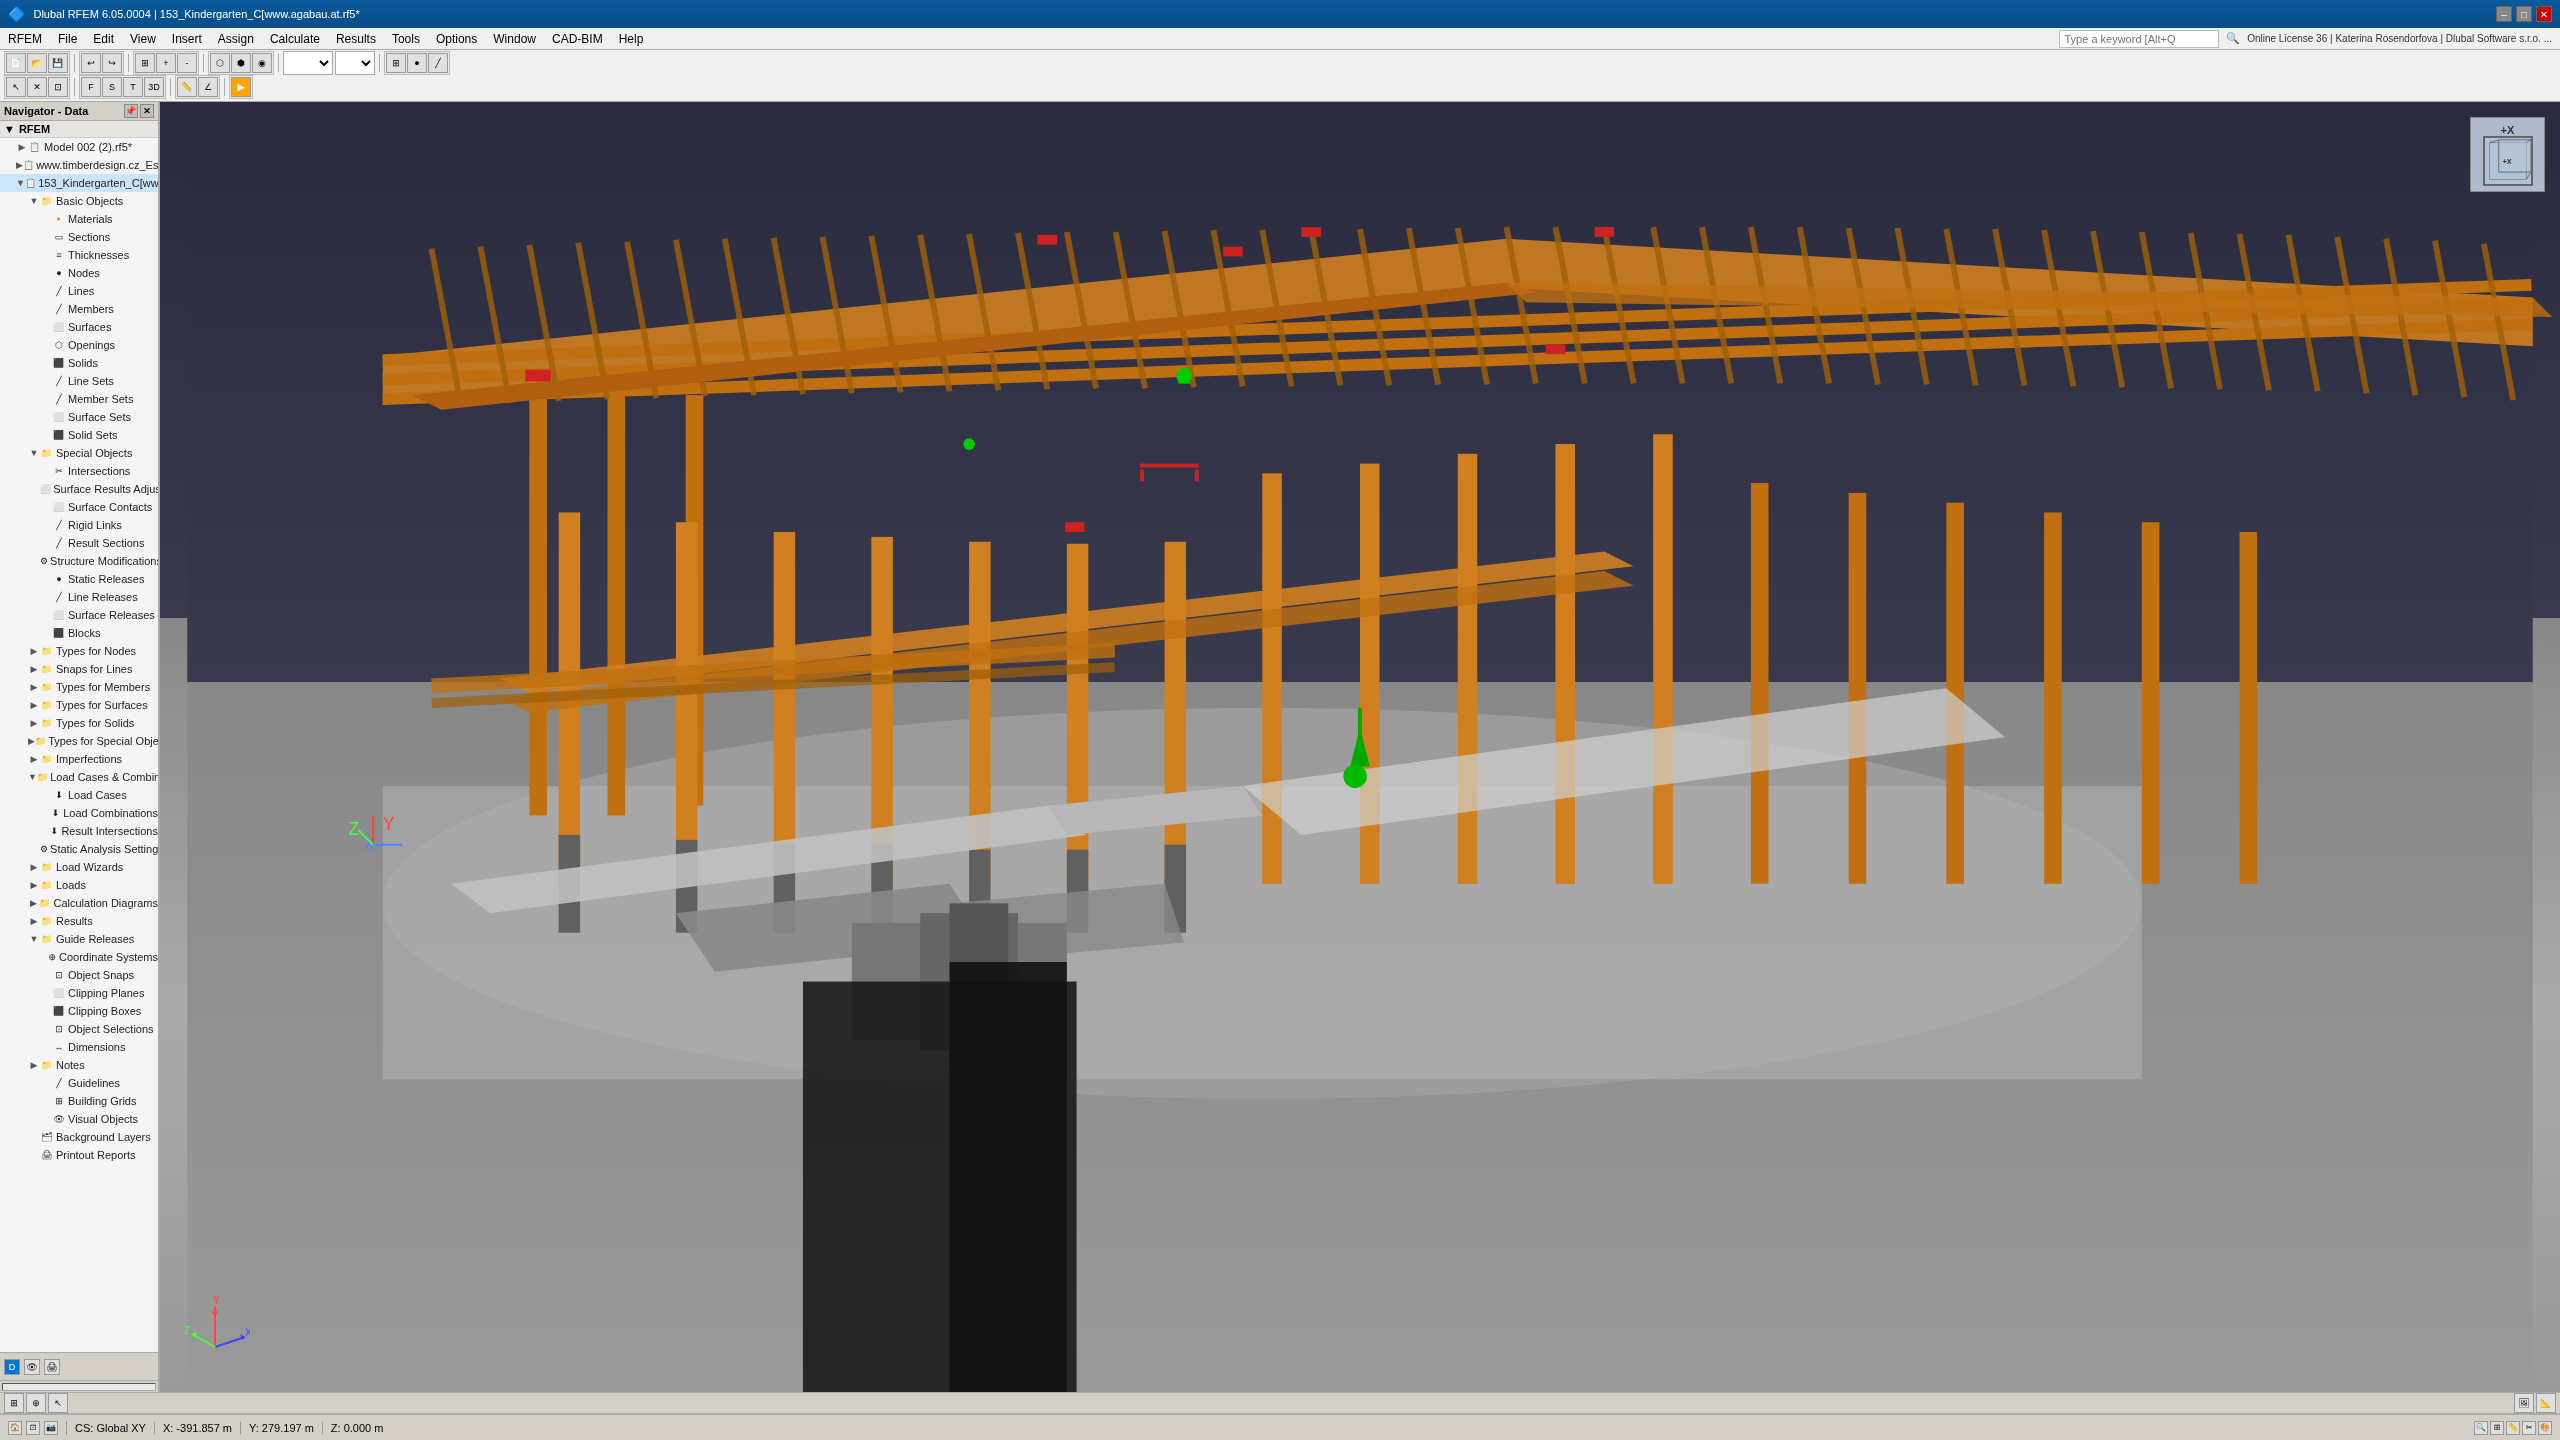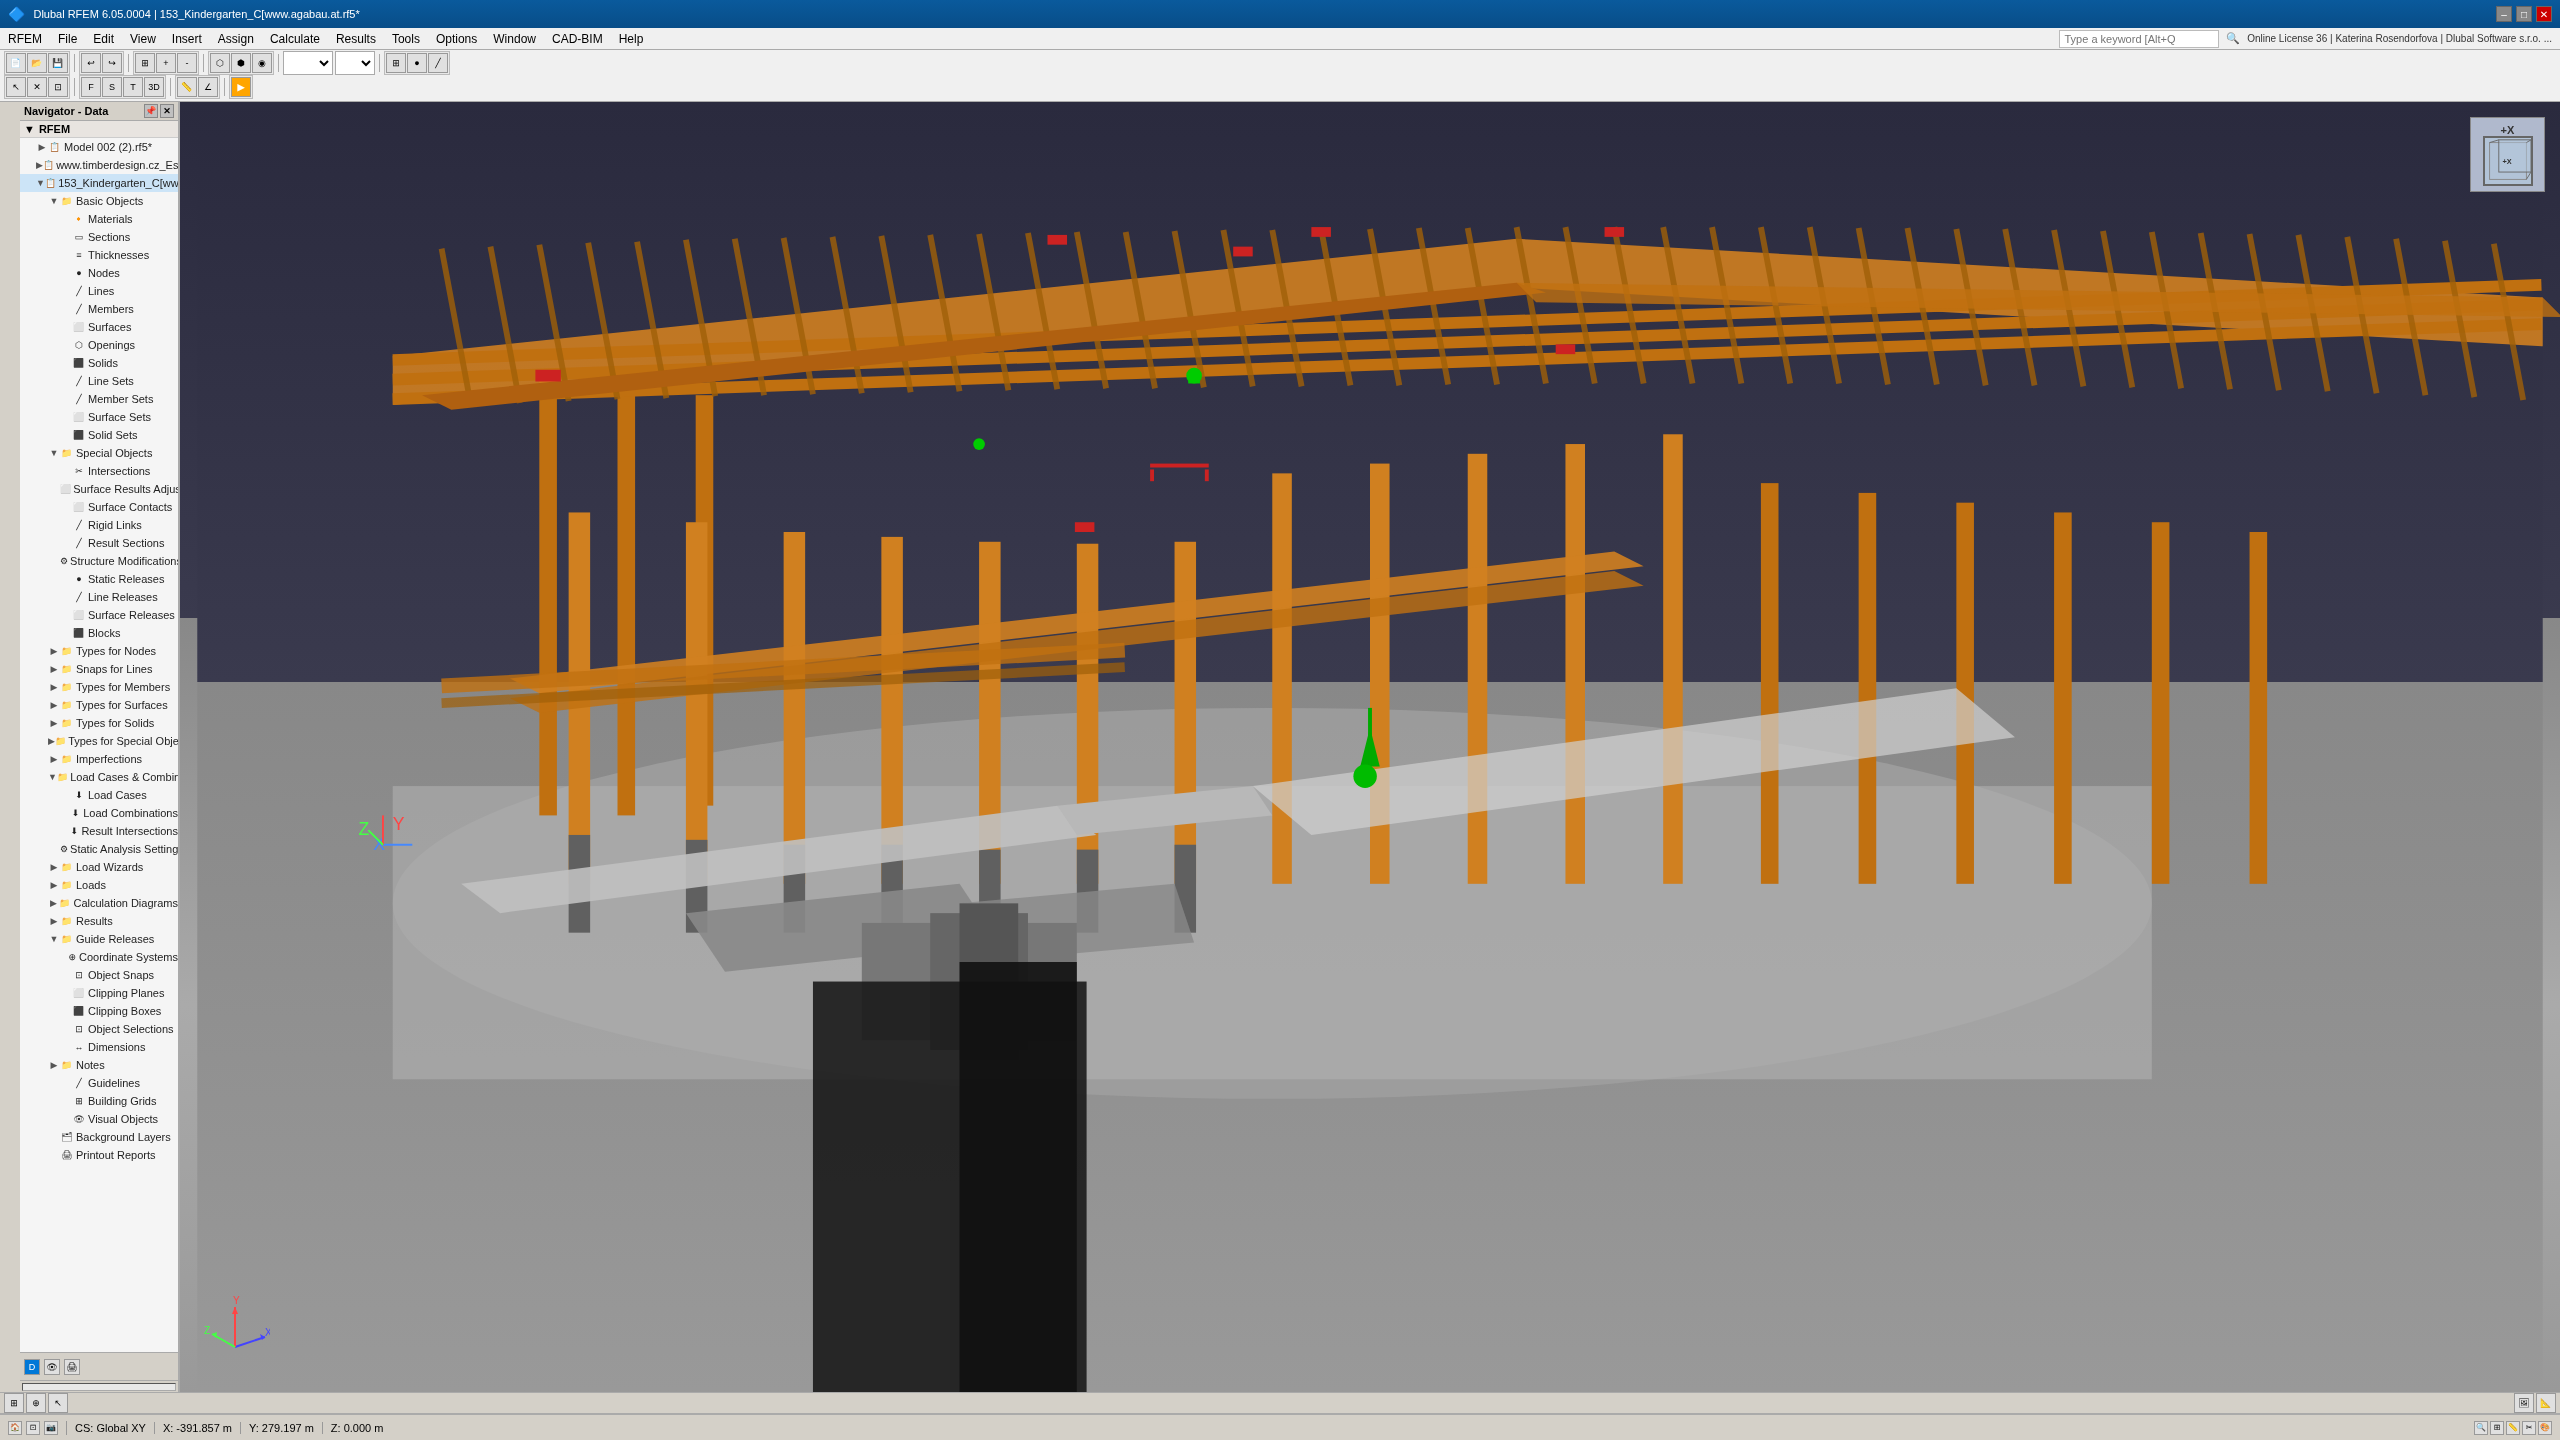--- a/index.html
+++ b/index.html
@@ -78,21 +78,20 @@
     }
     
     
     #navigator {
       width: 160px;
       background: #f5f5f5;
       border-right: 2px solid #aaa;
       display: flex;
       flex-direction: column;
       overflow: hidden;
-      margin-left: 20px;
     }
     #navigator-header {
       background: #d4d0c8;
       padding: 2px 4px;
       font-size: 11px;
       font-weight: bold;
       border-bottom: 1px solid #aaa;
       display: flex;
       align-items: center;
       justify-content: space-between;

